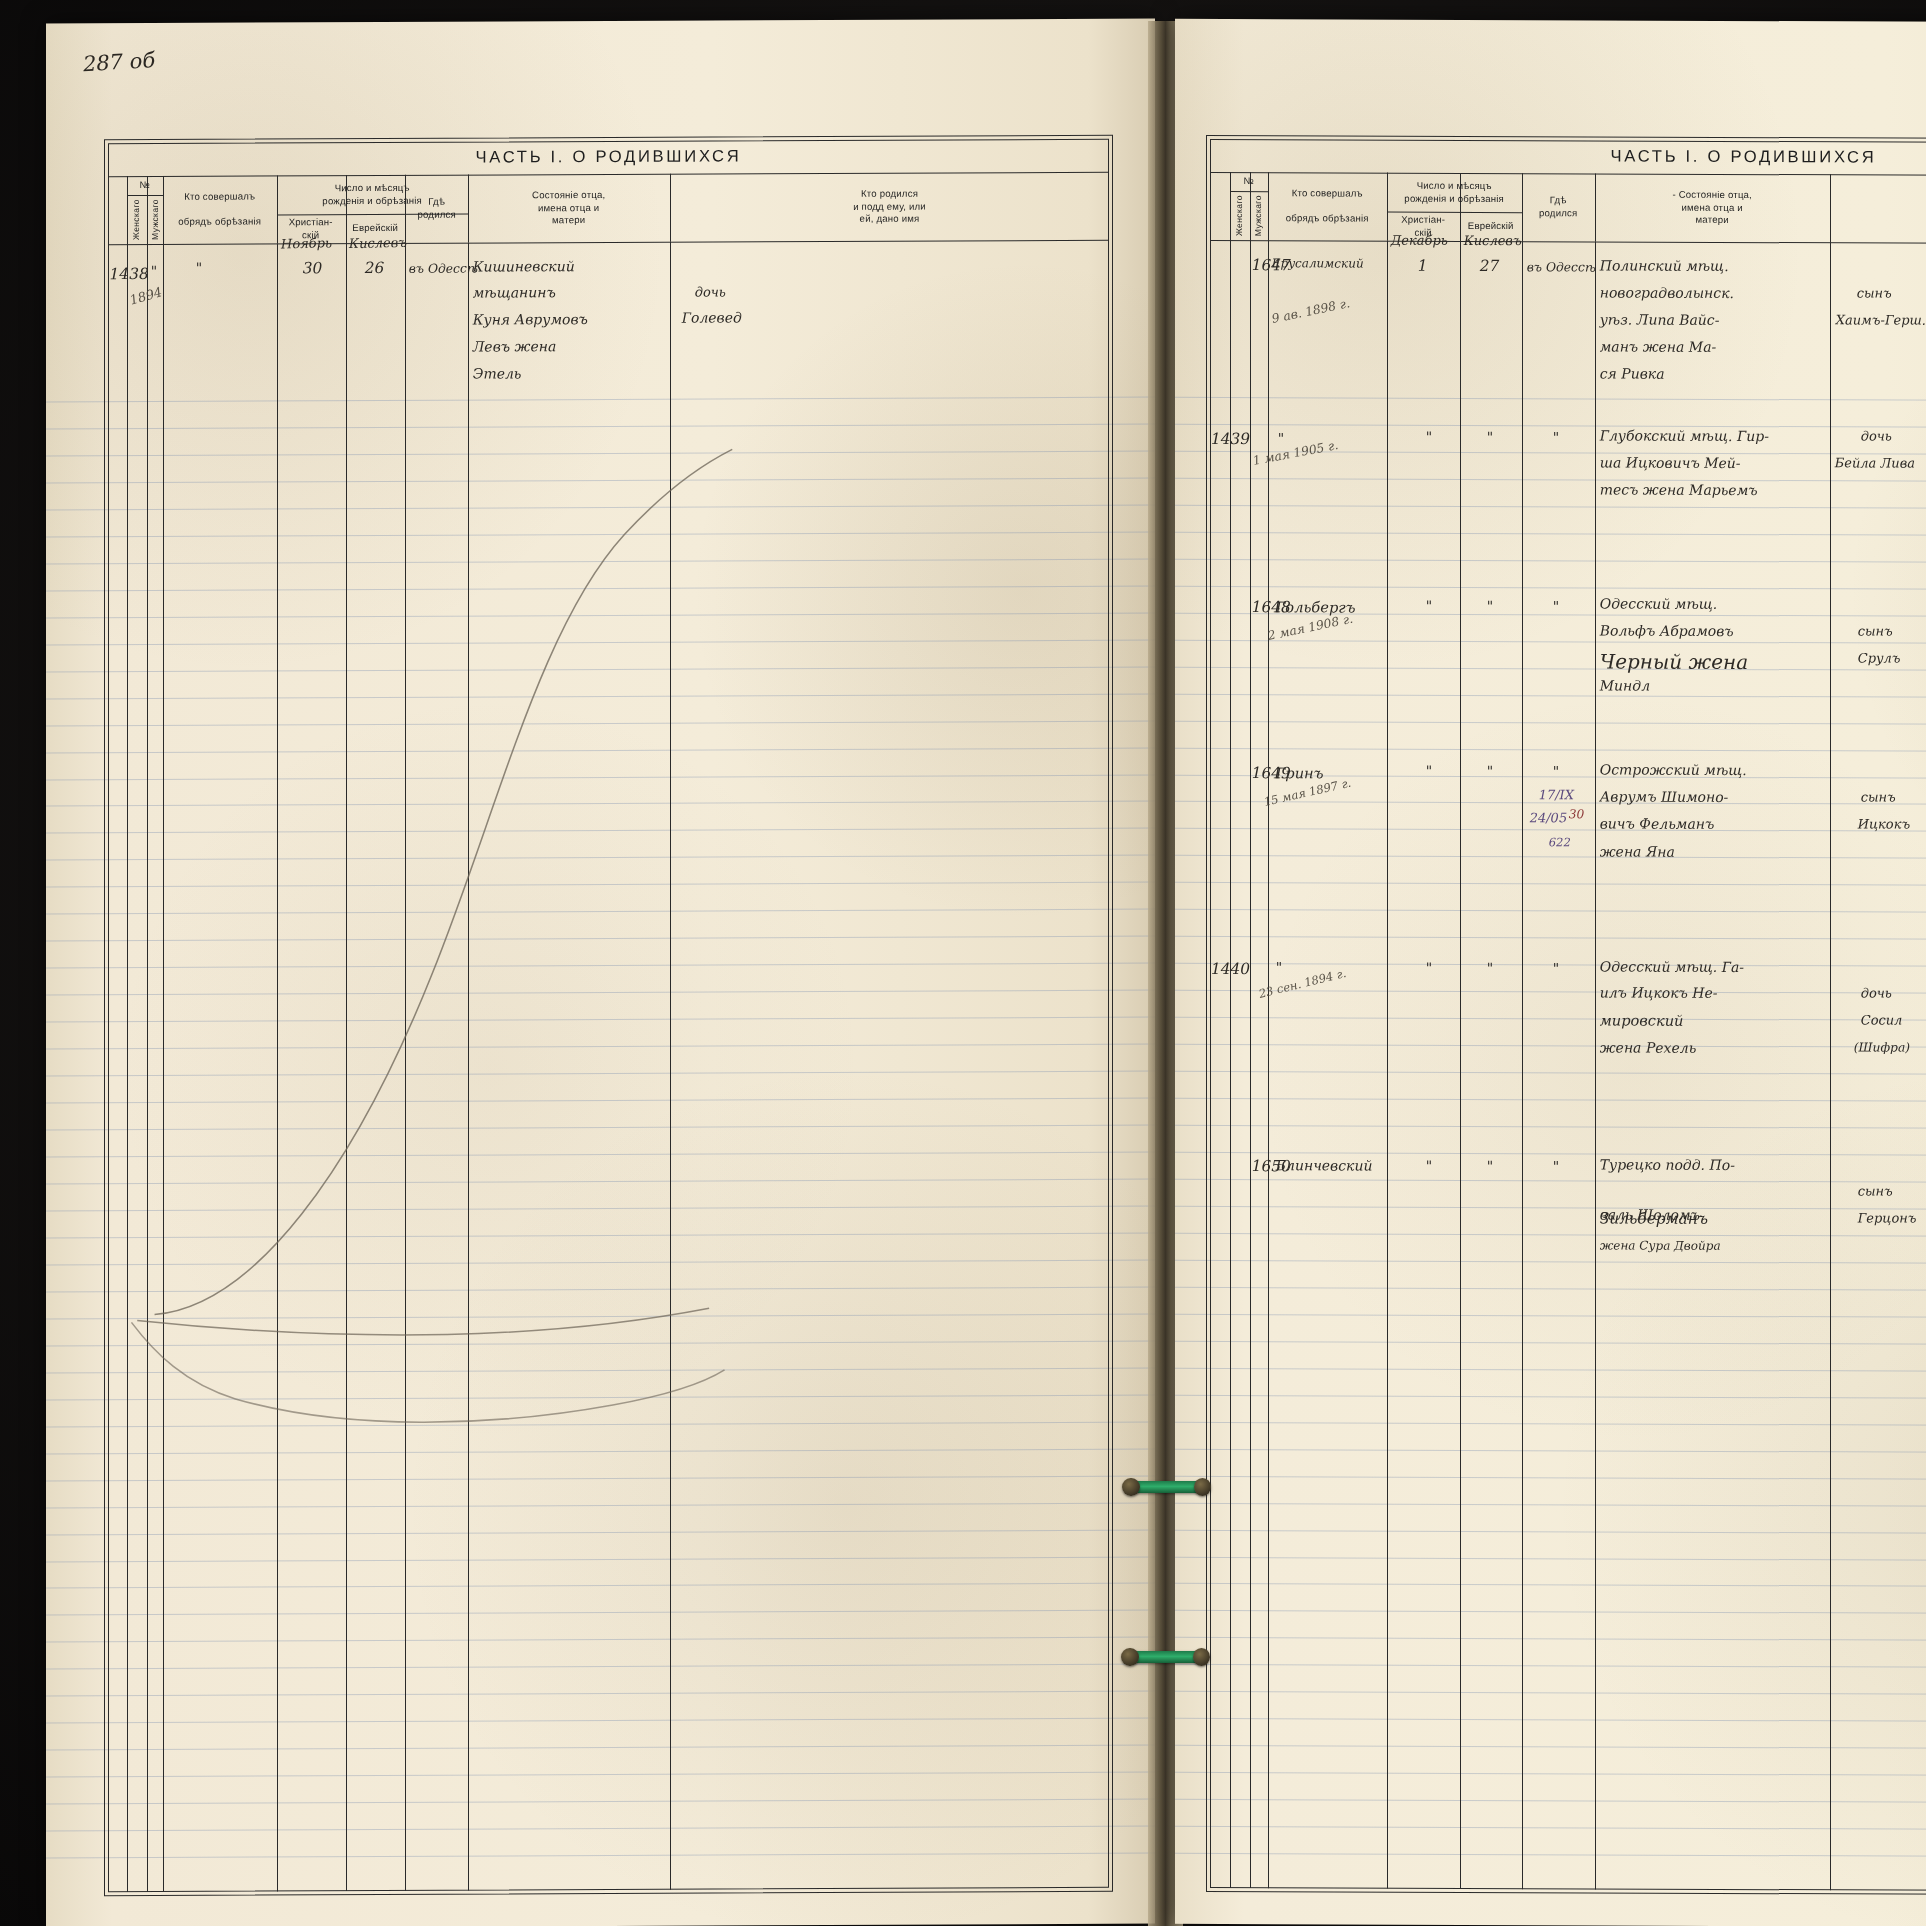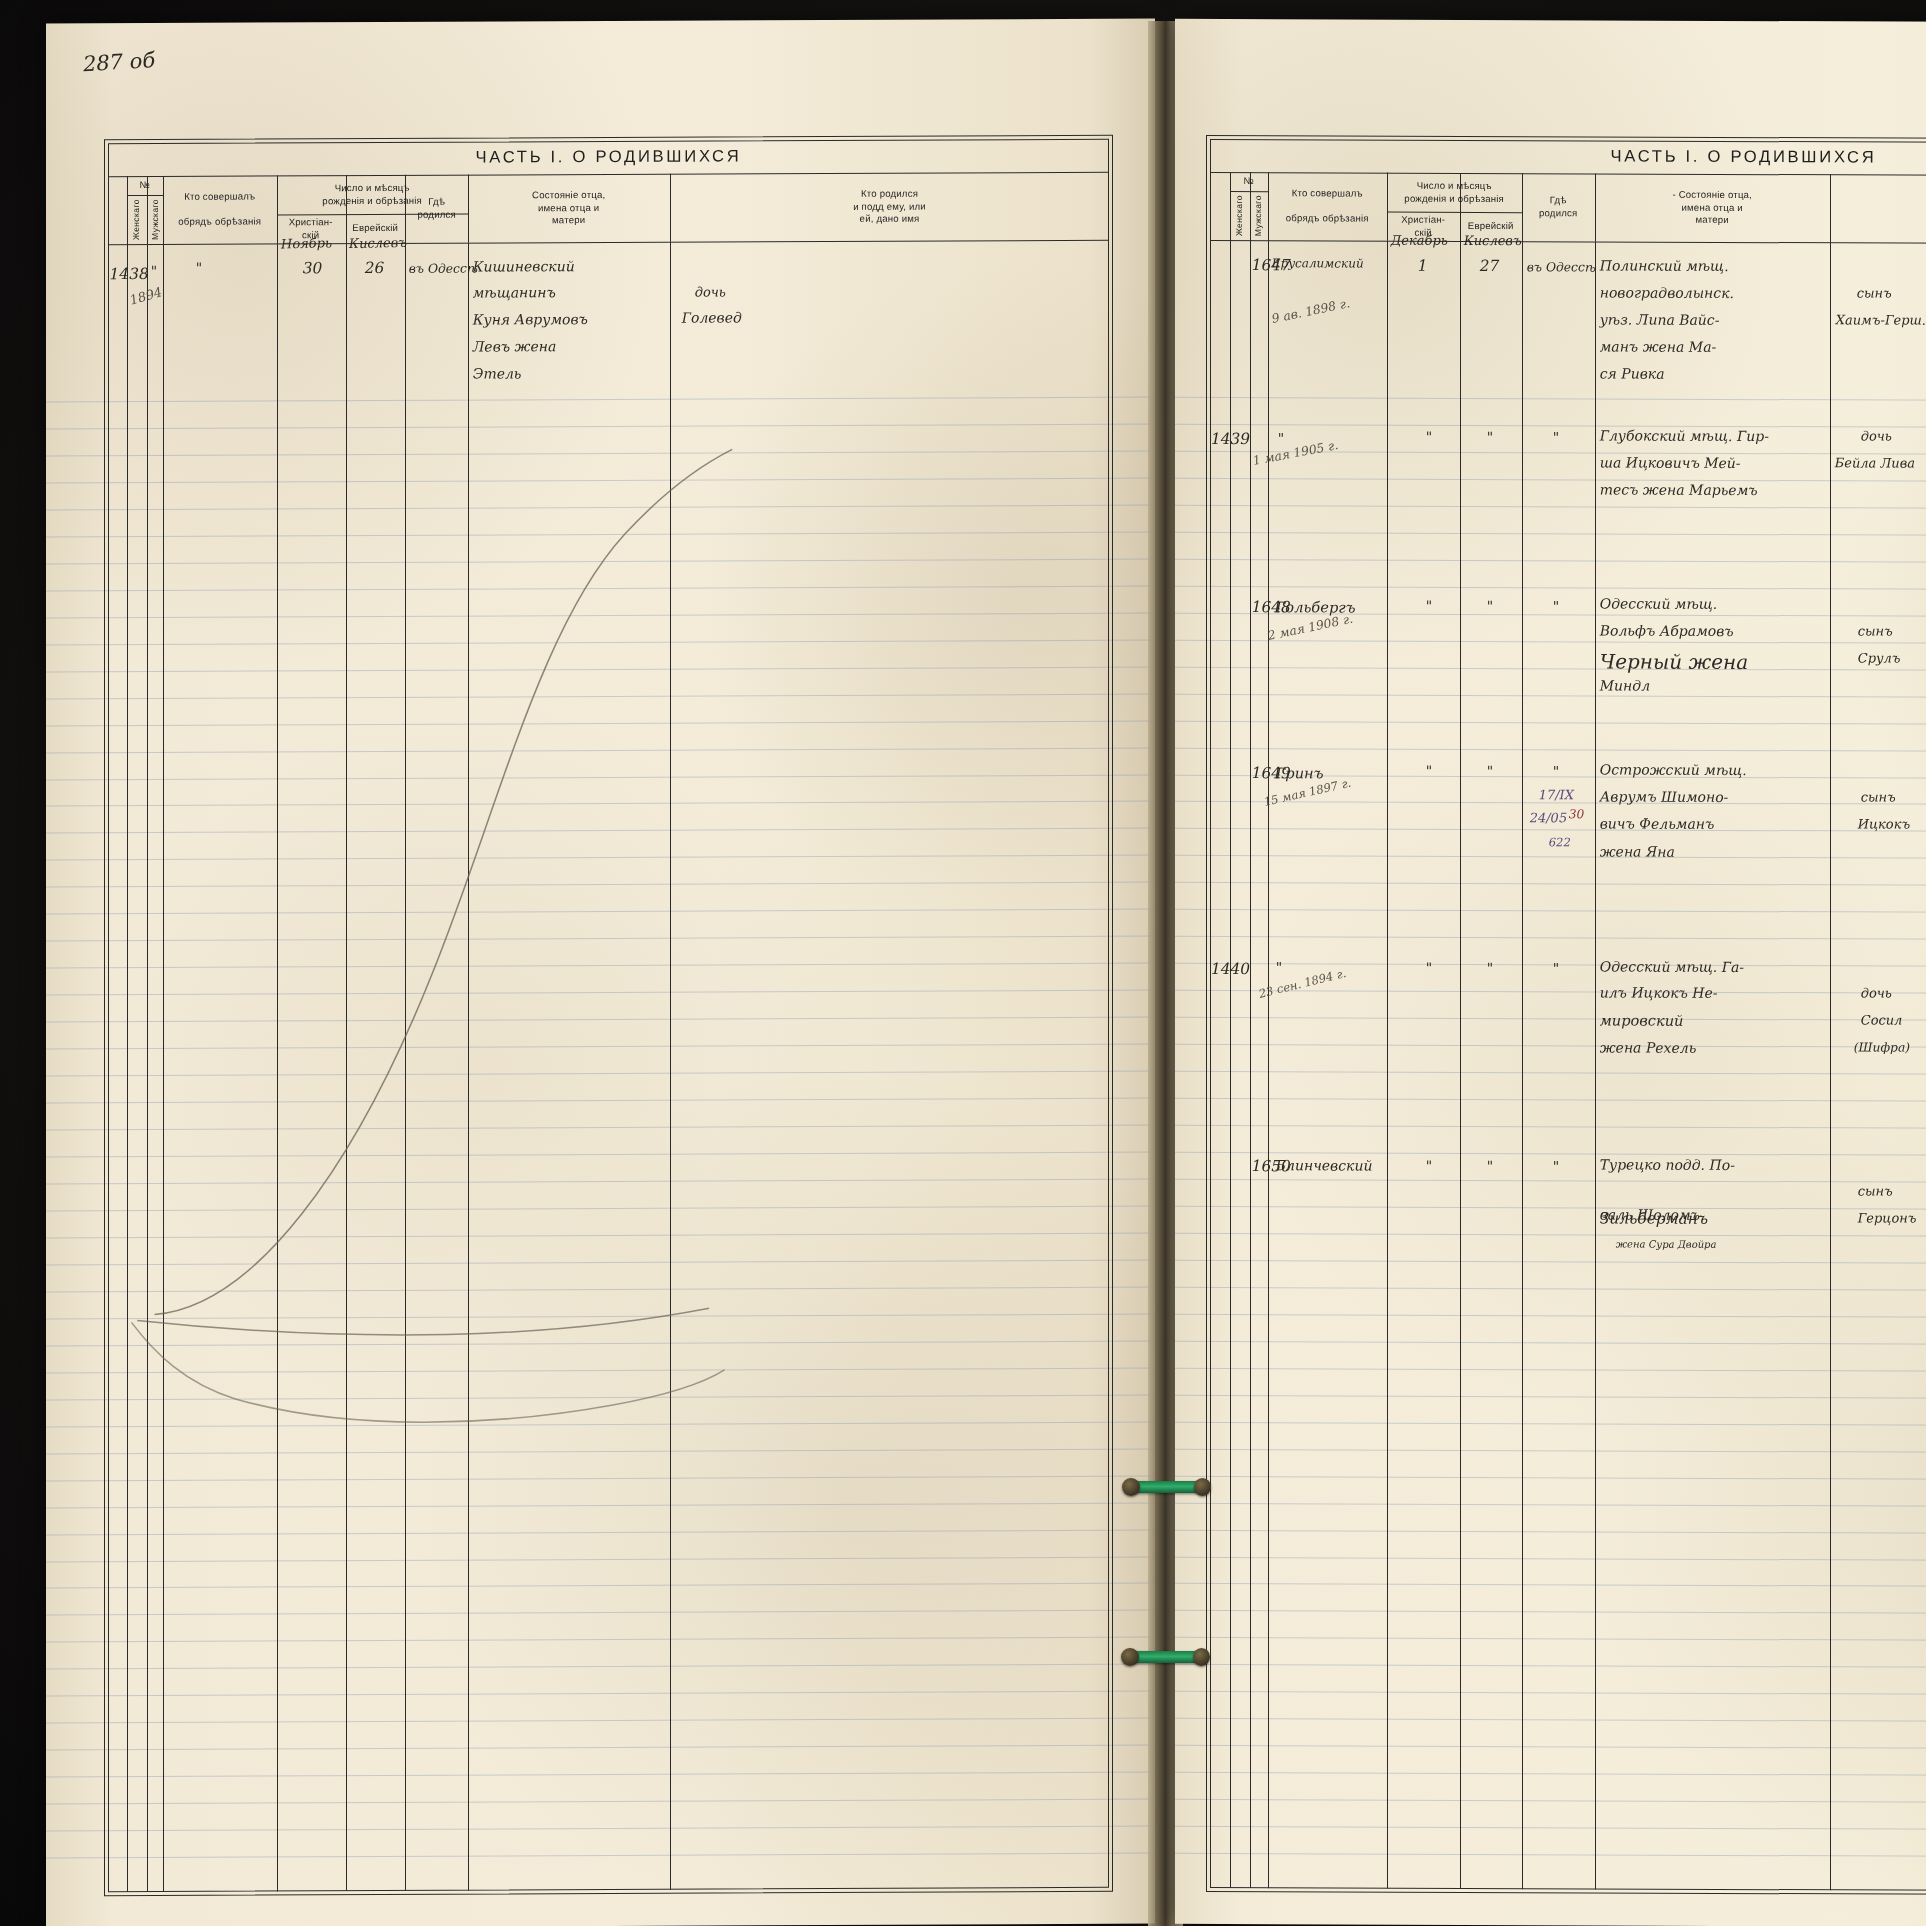--- a/index.html
+++ b/index.html
@@ -569,21 +569,21 @@
         <div class="hw" style="left:644px;top:798px;font-size:12.3px;">(Шифра)</div>
 
         <div class="hw" style="left:42px;top:917px;font-size:15.4px;">1650</div>
         <div class="hw" style="left:66px;top:917px;font-size:14px;">Блинчевский</div>
         <div class="hw" style="left:216px;top:917px;font-size:14px;">"</div>
         <div class="hw" style="left:277px;top:917px;font-size:14px;">"</div>
         <div class="hw" style="left:343px;top:917px;font-size:14px;">"</div>
         <div class="hw" style="left:390px;top:915px;font-size:14px;">Турецко подд. По-</div>
         <div class="hw" style="left:390px;top:941px;font-size:14px;margin-top:24px;">валь Шоломъ</div>
         <div class="hw" style="left:390px;top:968px;font-size:15.4px;">Зильберманъ</div>
-        <div class="hw" style="left:390px;top:997px;font-size:10px;margin-left:16px;">жена Сура Двойра</div>
+        <div class="hw" style="left:390px;top:997px;font-size:12px;">жена Сура Двойра</div>
         <div class="hw" style="left:648px;top:941px;font-size:13px;">сынъ</div>
         <div class="hw" style="left:648px;top:968px;font-size:13px;">Герцонъ</div>
       </div>
     </div>
   </div>
 
   <div class="stitch" style="left:1082px;top:1460px;"></div>
   <div class="stitch" style="left:1081px;top:1630px;"></div>
 
 </div>

